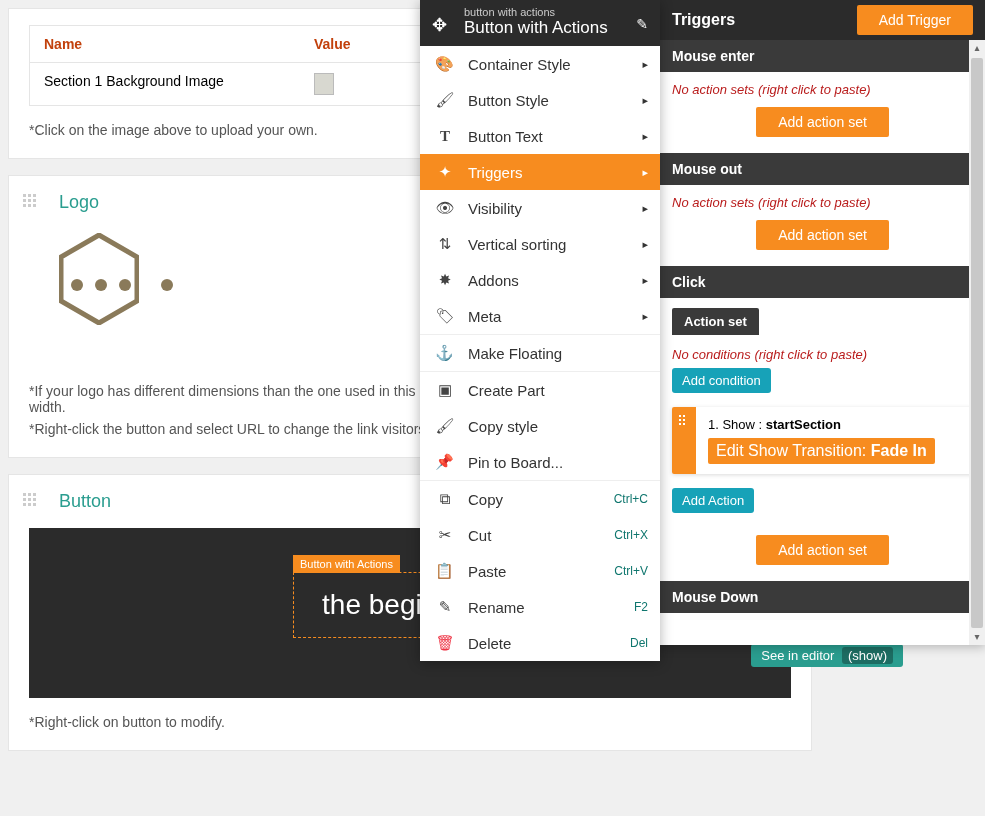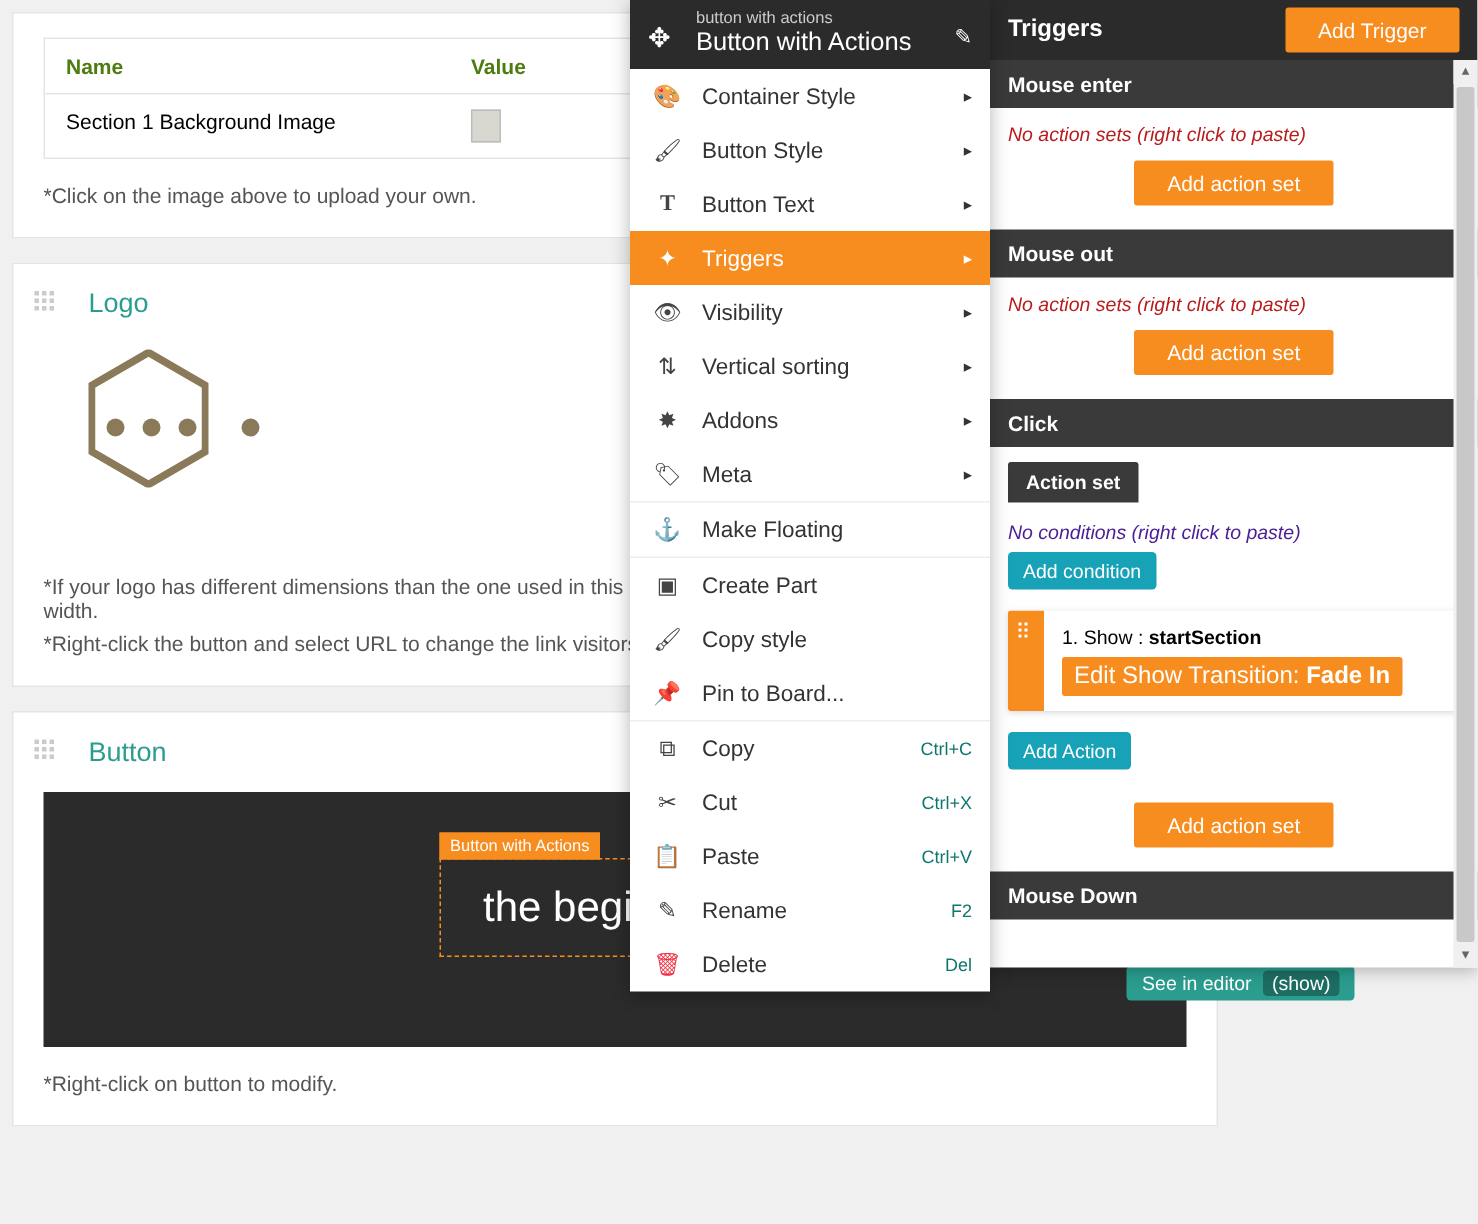--- a/index.html
+++ b/index.html
@@ -7,21 +7,21 @@
 
   
   .page-content { position: absolute; left: 0; top: 0; width: 820px; padding: 8px; }
   .card { background: #fff; border: 1px solid #e5e5e5; margin: 0 0 16px 0; padding: 16px 20px 20px 20px; position: relative; }
   .card .drag { position: absolute; left: 14px; top: 18px; width: 20px; height: 20px; display: grid; grid-template-columns: repeat(3,3px); grid-template-rows: repeat(3,3px); gap: 2px; }
   .card .drag span { background: #ccc; width: 3px; height: 3px; }
   .card h3 { color: #2a9d8f; font-weight: 500; font-size: 18px; margin-left: 30px; margin-bottom: 16px; }
   .table { border: 1px solid #e5e5e5; margin-bottom: 16px; }
   .table-row { display: flex; }
   .th, .td { padding: 10px 14px; font-size: 14px; }
-  .th { font-weight: 600; color: #4d7c0f; border-bottom: 1px solid #e5e5e5; }
+  .th { font-weight: 600; color: #c2410c; border-bottom: 1px solid #e5e5e5; }
   .col-name { flex: 0 0 270px; }
   .col-val { flex: 1; display: flex; align-items: center; }
   .thumb { width: 20px; height: 22px; background: #d8d8d0; border: 1px solid #bbb; display: inline-block; }
   .hint { color: #555; font-size: 14px; margin-top: 6px; }
   .logo-shape { width: 130px; height: 130px; margin: 20px 0 20px 30px; position: relative; }
   .hex { width: 80px; height: 92px; position: relative; }
   .hex svg { width: 80px; height: 92px; }
   .dots { position: absolute; top: 46px; left: 12px; display: flex; gap: 12px; }
   .dots span { width: 12px; height: 12px; border-radius: 50%; background: #8a7a5a; }
   .dots span.outside { margin-left: 18px; }
@@ -56,21 +56,21 @@
   .panel-body { flex: 1; overflow: hidden; position: relative; }
   .scrolltrack { position: absolute; right: 0; top: 40px; width: 16px; height: 605px; background: #f0f0f0; z-index: 16; }
   .scrollthumb { position: absolute; left: 2px; top: 18px; width: 12px; height: 570px; background: #c8c8c8; border-radius: 2px; }
   .scrollbtn { position: absolute; left: 0; width: 16px; height: 16px; background: #f0f0f0; text-align: center; font-size: 10px; color: #666; line-height: 16px; }
   .trig-head { background: #3a3a3a; color: #fff; font-weight: 600; padding: 8px 12px; font-size: 14px; }
   .trig-body { padding: 10px 12px 16px; }
   .trig-body .none { font-style: italic; color: #b91c1c; font-size: 13px; margin-bottom: 10px; }
   .trig-body .center { text-align: center; }
   .tab { display: inline-block; background: #3a3a3a; color: #fff; font-size: 13px; font-weight: 600; padding: 6px 12px; border-radius: 2px 2px 0 0; margin: 10px 0 0 12px; }
   .action-area { padding: 12px; }
-  .nocond { font-style: italic; color: #4c1d95; font-size: 13px; margin-bottom: 6px; }
+  .nocond { font-style: italic; color: #b91c1c; font-size: 13px; margin-bottom: 6px; }
   .btn-teal { background: #17a2b8; color: #fff; border: none; padding: 5px 10px; font-size: 13px; border-radius: 3px; cursor: pointer; }
   .action-card { display: flex; margin: 14px 0; box-shadow: 0 1px 4px rgba(0,0,0,.15); border-radius: 2px; overflow: hidden; }
   .action-card .handle { width: 24px; background: #f78c1f; display: flex; align-items: flex-start; justify-content: center; padding-top: 8px; }
   .action-card .handle .grip { width: 10px; height: 14px; display: grid; grid-template-columns: repeat(2,2px); grid-auto-rows: 2px; gap: 2px; }
   .action-card .handle .grip span { background: #fff; }
   .action-card .content { flex: 1; padding: 10px 12px; }
   .action-card .content .line1 { font-size: 13px; margin-bottom: 6px; }
   .action-card .content .line1 b { font-weight: 700; }
   .tag-orange { display: inline-block; background: #f78c1f; color: #fff; font-size: 16px; padding: 4px 8px; border-radius: 2px; }
   .tag-orange b { font-weight: 700; }

